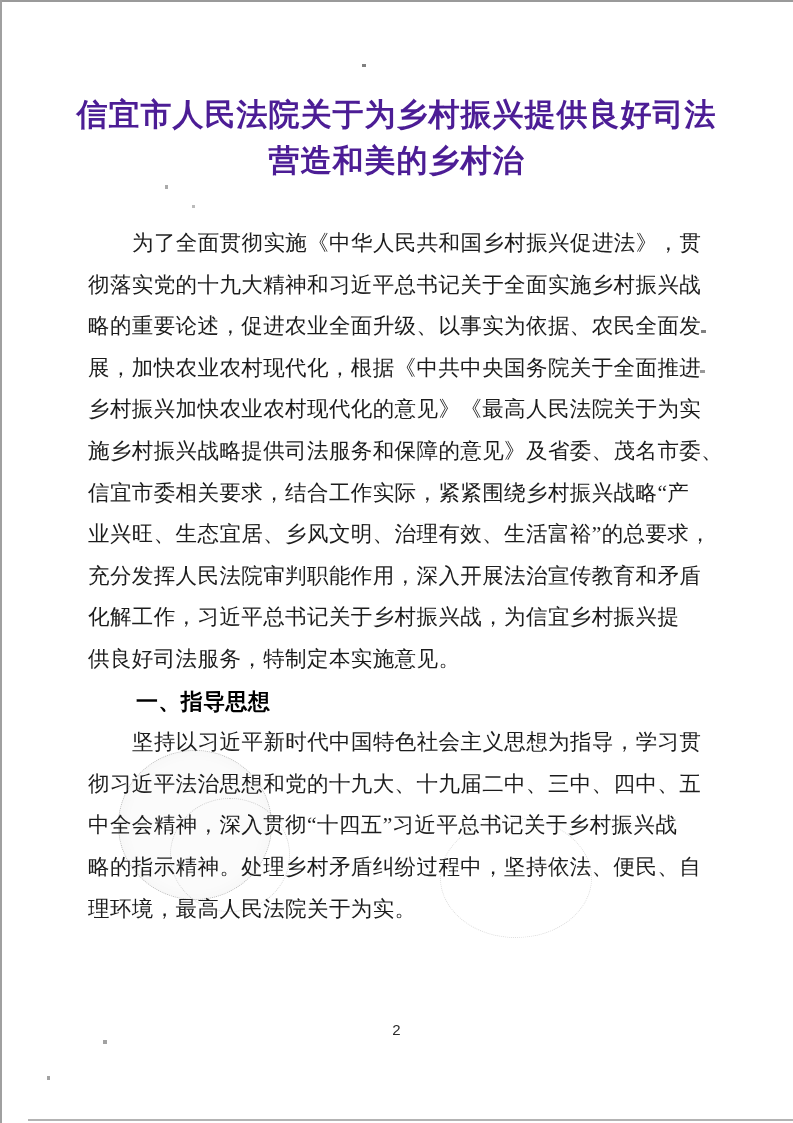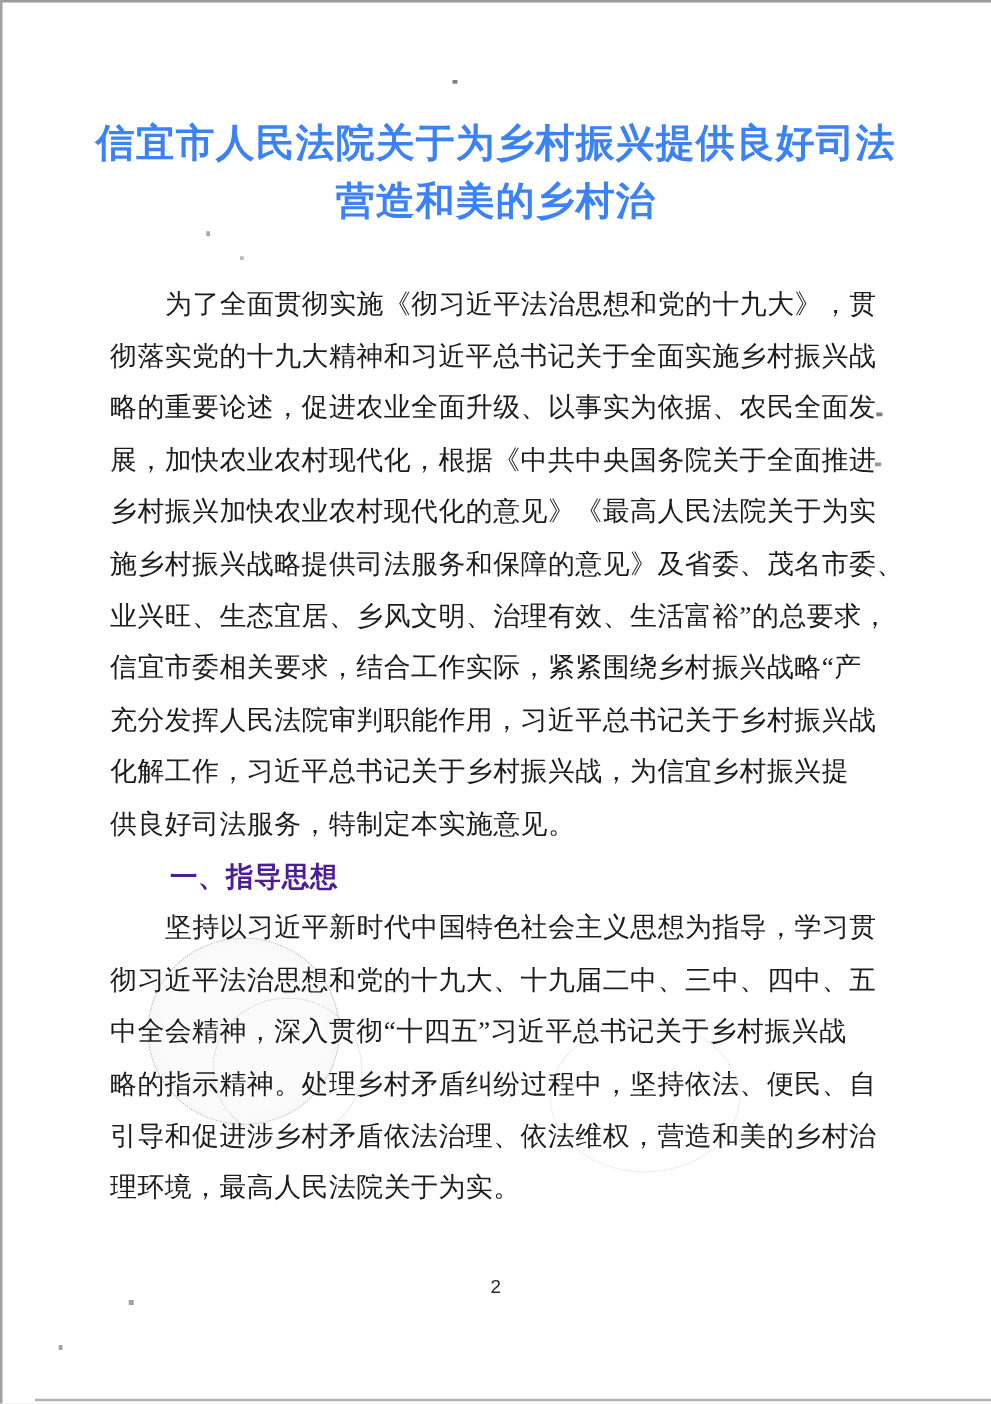--- a/index.html
+++ b/index.html
@@ -35,21 +35,21 @@
   
   .title {
     position: absolute;
     left: 0; top: 92px;
     width: 793px;
     text-align: center;
     font-size: 31px;
     font-weight: bold;
     line-height: 46px;
     letter-spacing: 1px;
-    color: #3b82f6;
+    color: #4c1d95;
   }
   
   .text-block {
     position: absolute;
     left: 88px;
     top: 223px;
     width: 640px;
   }
   .textline {
     height: 41.6px;
@@ -60,21 +60,21 @@
     color: #1c1c1c;
   }
   .textline.indent {
     text-indent: 44px;
   }
   .textline.heading {
     font-family: "Liberation Sans", "DejaVu Sans", sans-serif;
     font-weight: 700;
     font-size: 22px;
     text-indent: 48px;
-    color: #4c1d95;
+    color: #000000;
   }
   
   .page-number {
     position: absolute;
     left: 0; top: 1021px;
     width: 793px;
     text-align: center;
     font-size: 15px;
     font-family: "Liberation Sans", "DejaVu Sans", sans-serif;
     color: #2a2a2a;
@@ -122,39 +122,38 @@
   <div class="edge-top"></div>
   <div class="edge-left"></div>
   <div class="edge-bottom"></div>
 
   <div class="title">
     <div>信宜市人民法院关于为乡村振兴提供良好司法</div>
     <div>营造和美的乡村治</div>
   </div>
 
   <div class="text-block">
-    <div class="textline indent">为了全面贯彻实施《彻习近平法治思想和党的十九大》，贯</div>
+    <div class="textline indent">为了全面贯彻实施《中华人民共和国乡村振兴促进法》，贯</div>
     <div class="textline">彻落实党的十九大精神和习近平总书记关于全面实施乡村振兴战</div>
     <div class="textline">略的重要论述，促进农业全面升级、以事实为依据、农民全面发</div>
     <div class="textline">展，加快农业农村现代化，根据《中共中央国务院关于全面推进</div>
     <div class="textline">乡村振兴加快农业农村现代化的意见》《最高人民法院关于为实</div>
     <div class="textline">施乡村振兴战略提供司法服务和保障的意见》及省委、茂名市委、</div>
+    <div class="textline">信宜市委相关要求，结合工作实际，紧紧围绕乡村振兴战略“产</div>
     <div class="textline">业兴旺、生态宜居、乡风文明、治理有效、生活富裕”的总要求，</div>
-    <div class="textline">信宜市委相关要求，结合工作实际，紧紧围绕乡村振兴战略“产</div>
-    <div class="textline">充分发挥人民法院审判职能作用，习近平总书记关于乡村振兴战</div>
+    <div class="textline">充分发挥人民法院审判职能作用，深入开展法治宣传教育和矛盾</div>
     <div class="textline">化解工作，习近平总书记关于乡村振兴战，为信宜乡村振兴提</div>
     <div class="textline">供良好司法服务，特制定本实施意见。</div>
 
     <div class="textline heading">一、指导思想</div>
 
     <div class="textline indent">坚持以习近平新时代中国特色社会主义思想为指导，学习贯</div>
     <div class="textline">彻习近平法治思想和党的十九大、十九届二中、三中、四中、五</div>
     <div class="textline">中全会精神，深入贯彻“十四五”习近平总书记关于乡村振兴战</div>
     <div class="textline">略的指示精神。处理乡村矛盾纠纷过程中，坚持依法、便民、自</div>
-    <div class="textline">引导和促进涉乡村矛盾依法治理、依法维权，营造和美的乡村治</div>
     <div class="textline">理环境，最高人民法院关于为实。</div>
   </div>
 
   <div class="stain ring-a"></div>
   <div class="stain ring-b"></div>
   <div class="stain ring-c"></div>
 
   <div class="speck s1"></div>
   <div class="speck s2"></div>
   <div class="speck s3"></div>

